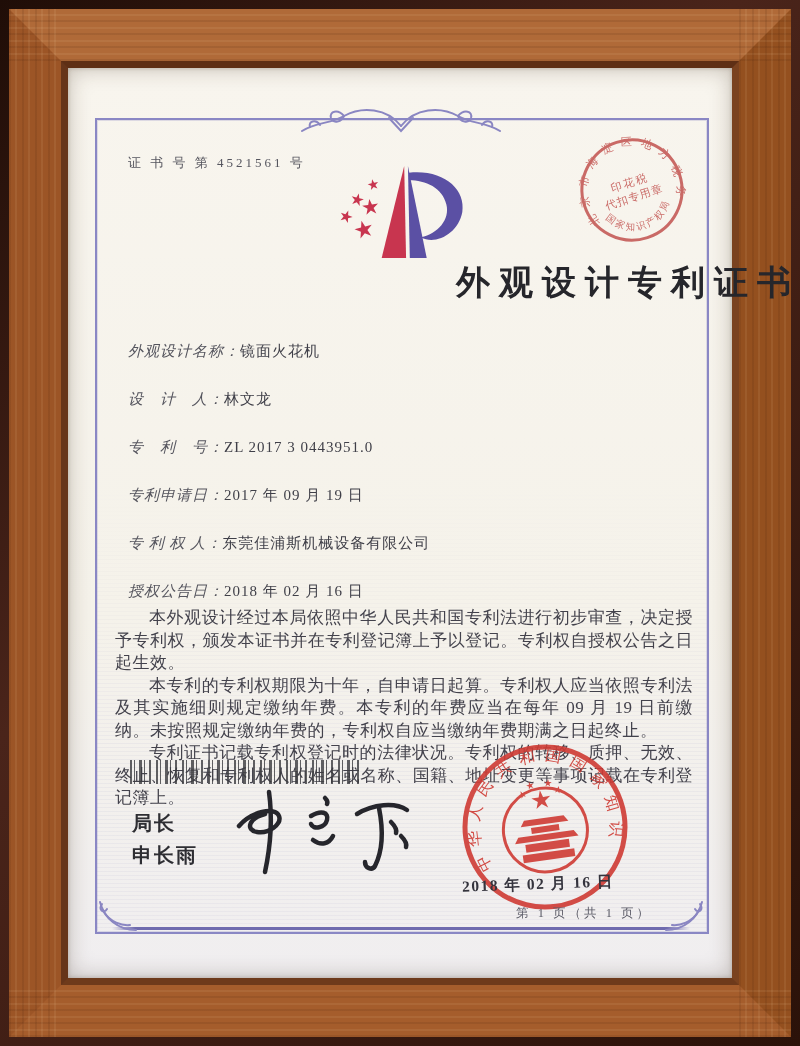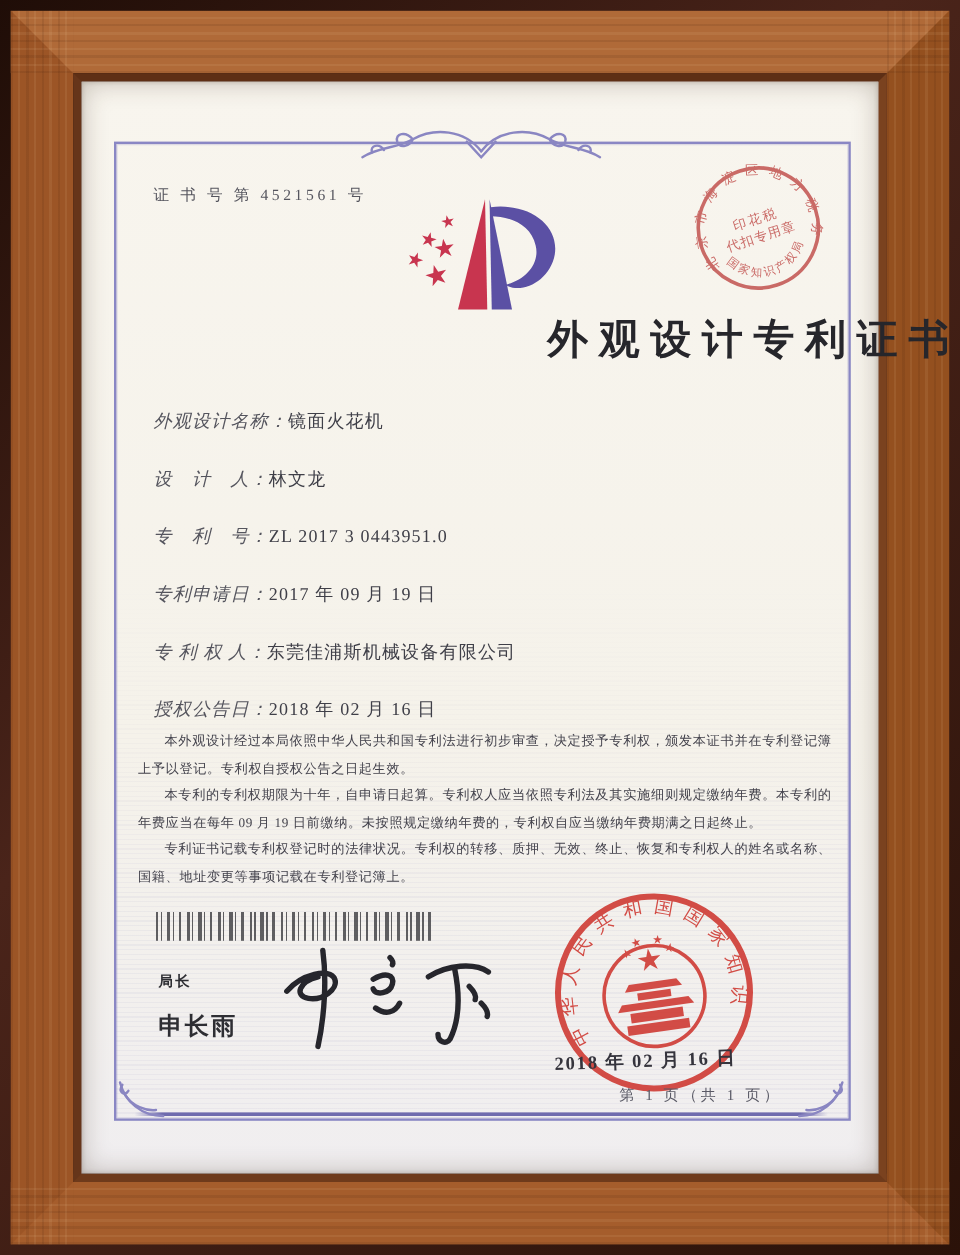--- a/index.html
+++ b/index.html
@@ -37,28 +37,28 @@
   .cert-no{position:absolute;left:128px;top:154px;font-size:13px;letter-spacing:3px;color:#55555e;}
   .logo{position:absolute;left:332px;top:160px;}
   .tax-stamp{position:absolute;left:572px;top:130px;opacity:.85;}
   .title{position:absolute;left:0;top:260px;width:800px;text-align:right;
          font-size:34px;font-weight:700;color:#26262b;letter-spacing:9px;}
   .fields{position:absolute;left:128px;top:342px;width:480px;}
   .field{height:48px;font-size:15px;color:#4c4c55;letter-spacing:1px;}
   .flabel{color:#55555e;font-style:italic;}
   .fvalue{color:#3f3f48;text-align:center;}
   .paras{position:absolute;left:115px;top:607px;width:578px;}
-  .paras p{margin:0;text-indent:2em;font-size:11px;line-height:22.5px;
+  .paras p{margin:0;text-indent:2em;font-size:17px;line-height:22.5px;
            letter-spacing:.5px;color:#43424c;text-align:justify;}
   .barcode{position:absolute;left:130px;top:760px;width:232px;height:24px;opacity:.8;
      background:repeating-linear-gradient(90deg,
        #3a3a3e 0 2px,transparent 2px 4px,#3a3a3e 4px 5px,transparent 5px 9px,
        #3a3a3e 9px 12px,transparent 12px 14px,#3a3a3e 14px 15px,transparent 15px 19px,
        #3a3a3e 19px 21px,transparent 21px 26px);}
-  .signer-role{position:absolute;left:132px;top:810px;font-size:12px;font-weight:600;color:#2e2e33;letter-spacing:2px;}
+  .signer-role{position:absolute;left:132px;top:810px;font-size:20px;font-weight:600;color:#2e2e33;letter-spacing:2px;}
   .signer-name{position:absolute;left:132px;top:842px;font-size:20px;font-weight:600;color:#2e2e33;letter-spacing:2px;}
   .signature{position:absolute;left:225px;top:786px;}
   .seal{position:absolute;left:452px;top:734px;opacity:.9;}
   .seal-date{position:absolute;left:462px;top:874px;font-size:15.5px;color:#35343d;
              letter-spacing:1.5px;transform:rotate(-2deg);font-weight:600;}
   .footer{position:absolute;left:0;top:905px;width:652px;text-align:right;
           font-size:12.5px;color:#5a5a66;letter-spacing:3px;}
 </style>
 </head>
 <body>

